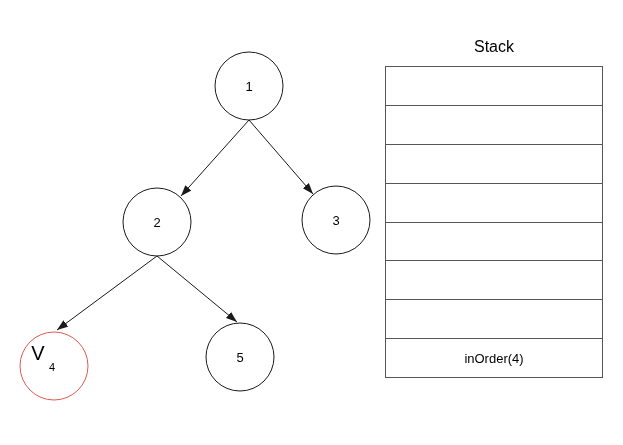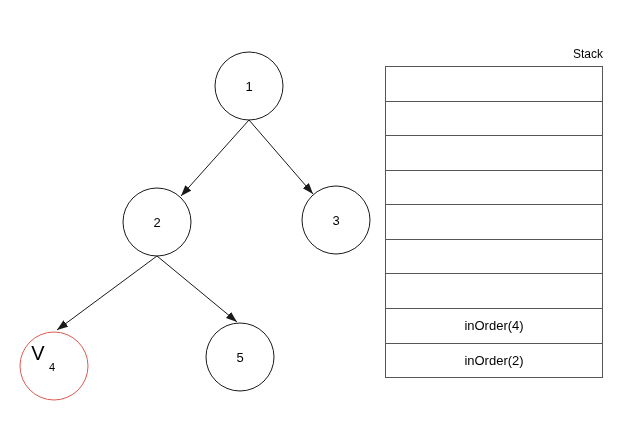--- a/index.html
+++ b/index.html
@@ -43,24 +43,24 @@
     fill:var(--text);
     font-family:"Liberation Sans", sans-serif;
     font-size:13px;
     text-anchor:middle;
   }
   .tree-svg text.visited-label{font-size:20px;}
   .tree-svg text.visited-subscript{font-size:11px;}
   #arrowhead path{fill:var(--edge-stroke);}
   .stack-title{
     position:absolute;
-    left:385px; top:47px;
+    left:385px; top:38px;
     width:218px;
-    text-align:right;
-    font-size:12px;
+    text-align:center;
+    font-size:16px;
     color:var(--text);
   }
   .stack-table{
     position:absolute;
     left:385px; top:66px;
     width:218px; height:312px;
     box-sizing:border-box;
     border:1px solid var(--stack-border);
     display:flex;
     flex-direction:column;
@@ -124,16 +124,15 @@
 
   <div class="stack-table">
     <div class="stack-cell"></div>
     <div class="stack-cell"></div>
     <div class="stack-cell"></div>
     <div class="stack-cell"></div>
     <div class="stack-cell"></div>
     <div class="stack-cell"></div>
     <div class="stack-cell"></div>
     <div class="stack-cell">inOrder(4)</div>
-    <div class="stack-cell">inOrder(2)</div>
   </div>
 
 </div>
 
 </body></html>

